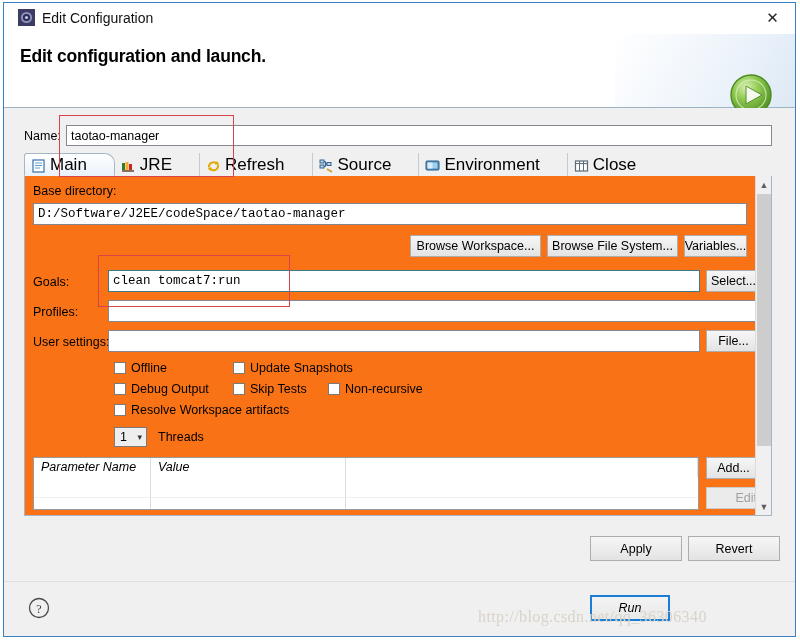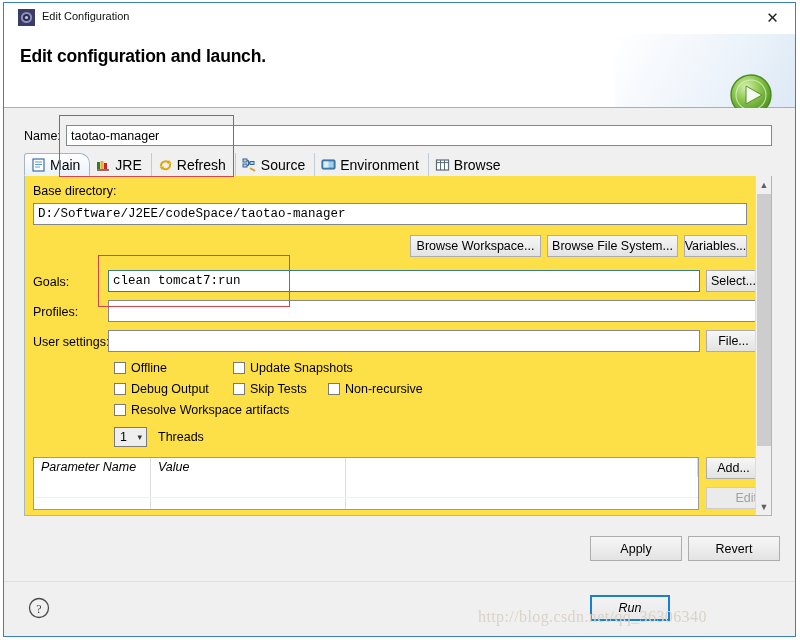--- a/index.html
+++ b/index.html
@@ -25,21 +25,21 @@
     width: 100%; height: 31px;
     background: #ffffff;
     box-sizing: border-box;
   }
   .title-icon {
     position: absolute; left: 14px; top: 6px;
     width: 17px; height: 17px;
   }
   .title-text {
     position: absolute; left: 38px; top: 7px;
-    font-size: 11px; color: #111111;
+    font-size: 14px; color: #111111;
     white-space: nowrap;
   }
   .close-btn {
     position: absolute; right: 0px; top: 0px;
     width: 45px; height: 30px;
     display: flex; align-items: center; justify-content: center;
     font-size: 15px; color: #222; font-family: "Liberation Sans", sans-serif;
     cursor: default;
   }
 
@@ -96,39 +96,39 @@
   
   .tabstrip {
     position: absolute; left: 20px; top: 45px;
     width: 748px; height: 23px;
     border-bottom: 1px solid #a6b6c4;
   }
   .tab {
     position: relative;
     float: left;
     height: 23px;
-    padding: 0 9px 0 6px;
+    padding: 0 27px 0 6px;
     display: flex; align-items: center;
-    font-size: 14px; color: #000;
+    font-size: 17px; color: #000;
     box-sizing: border-box;
     border-right: 1px solid #c2ccd6;
   }
   .tab.active {
     background: linear-gradient(to bottom, #ffffff 0%, #eaf2fa 100%);
     border: 1px solid #a6b6c4;
     border-bottom: 1px solid #eaf2fa;
     border-radius: 3px 10px 0 0;
   }
   .tab-ico { width: 15px; height: 14px; margin-right: 4px; flex: 0 0 auto; }
 
   
   .content-panel {
     position: absolute; left: 20px; top: 68px;
     width: 748px; height: 340px;
-    background: #fde047;
+    background: #f97316;
     border: 1px solid #a6b6c4;
     border-top: none;
     box-sizing: border-box;
   }
   .scrollbar {
     position: absolute; right: 0; top: 0;
     width: 16px; height: 100%;
     background: #f0f0f0;
     border-left: 1px solid #dcdcdc;
     box-sizing: border-box;
@@ -360,21 +360,21 @@
 
       <div class="tab" style="border-right:none;">
         <span class="tab-ico">
           <svg width="15" height="14" viewBox="0 0 15 14">
             <rect x="1.5" y="2" width="12" height="10" fill="#ffffff" stroke="#5a6b7a" stroke-width="1.2"></rect>
             <line x1="1.5" y1="4.6" x2="13.5" y2="4.6" stroke="#5a6b7a"></line>
             <line x1="5.5" y1="2" x2="5.5" y2="12" stroke="#5a6b7a"></line>
             <line x1="9.5" y1="2" x2="9.5" y2="12" stroke="#5a6b7a"></line>
           </svg>
         </span>
-        <span>Browse</span>
+        <span>Close</span>
       </div>
 
     </div>
 
     <div class="content-panel">
 
       <span class="label" style="left:8px; top:8px;">Base directory:</span>
       <input class="field" type="text" style="left: 8px; top: 27px; width: 714px; height: 22px;" value="D:/Software/J2EE/codeSpace/taotao-manager">
 
       <div class="btn" style="left:522px; top:59px; width:131px; height:22px;">Browse File System...</div>

